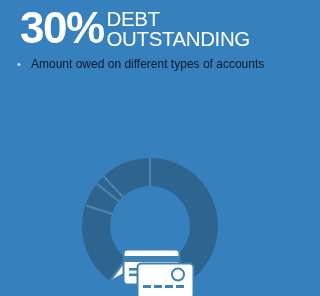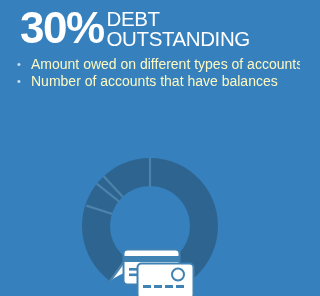--- a/index.html
+++ b/index.html
@@ -62,23 +62,23 @@
     left: 14px;
     top: 56px;
     width: 280px;
     list-style: none;
     margin: 0;
     padding: 0;
   }
   .bullets li {
     position: relative;
     padding-left: 17px;
-    font-size: 14px;
+    font-size: 12px;
     line-height: 17px;
-    color: #fef9c3;
+    color: #0f172a;
     white-space: nowrap;
   }
   .bullets li::before {
     content: "\2022";
     position: absolute;
     left: 3px;
     top: 0;
     font-size: 11px;
     color: #cfe2f1;
   }
@@ -154,16 +154,15 @@
   <div class="heading">
     <span class="pct">30%</span>
     <span class="headline-words">
       <span>DEBT</span>
       <span>OUTSTANDING</span>
     </span>
   </div>
 
   <ul class="bullets">
     <li>Amount owed on different types of accounts</li>
-    <li>Number of accounts that have balances</li>
   </ul>
 
 </div>
 
 </body></html>

